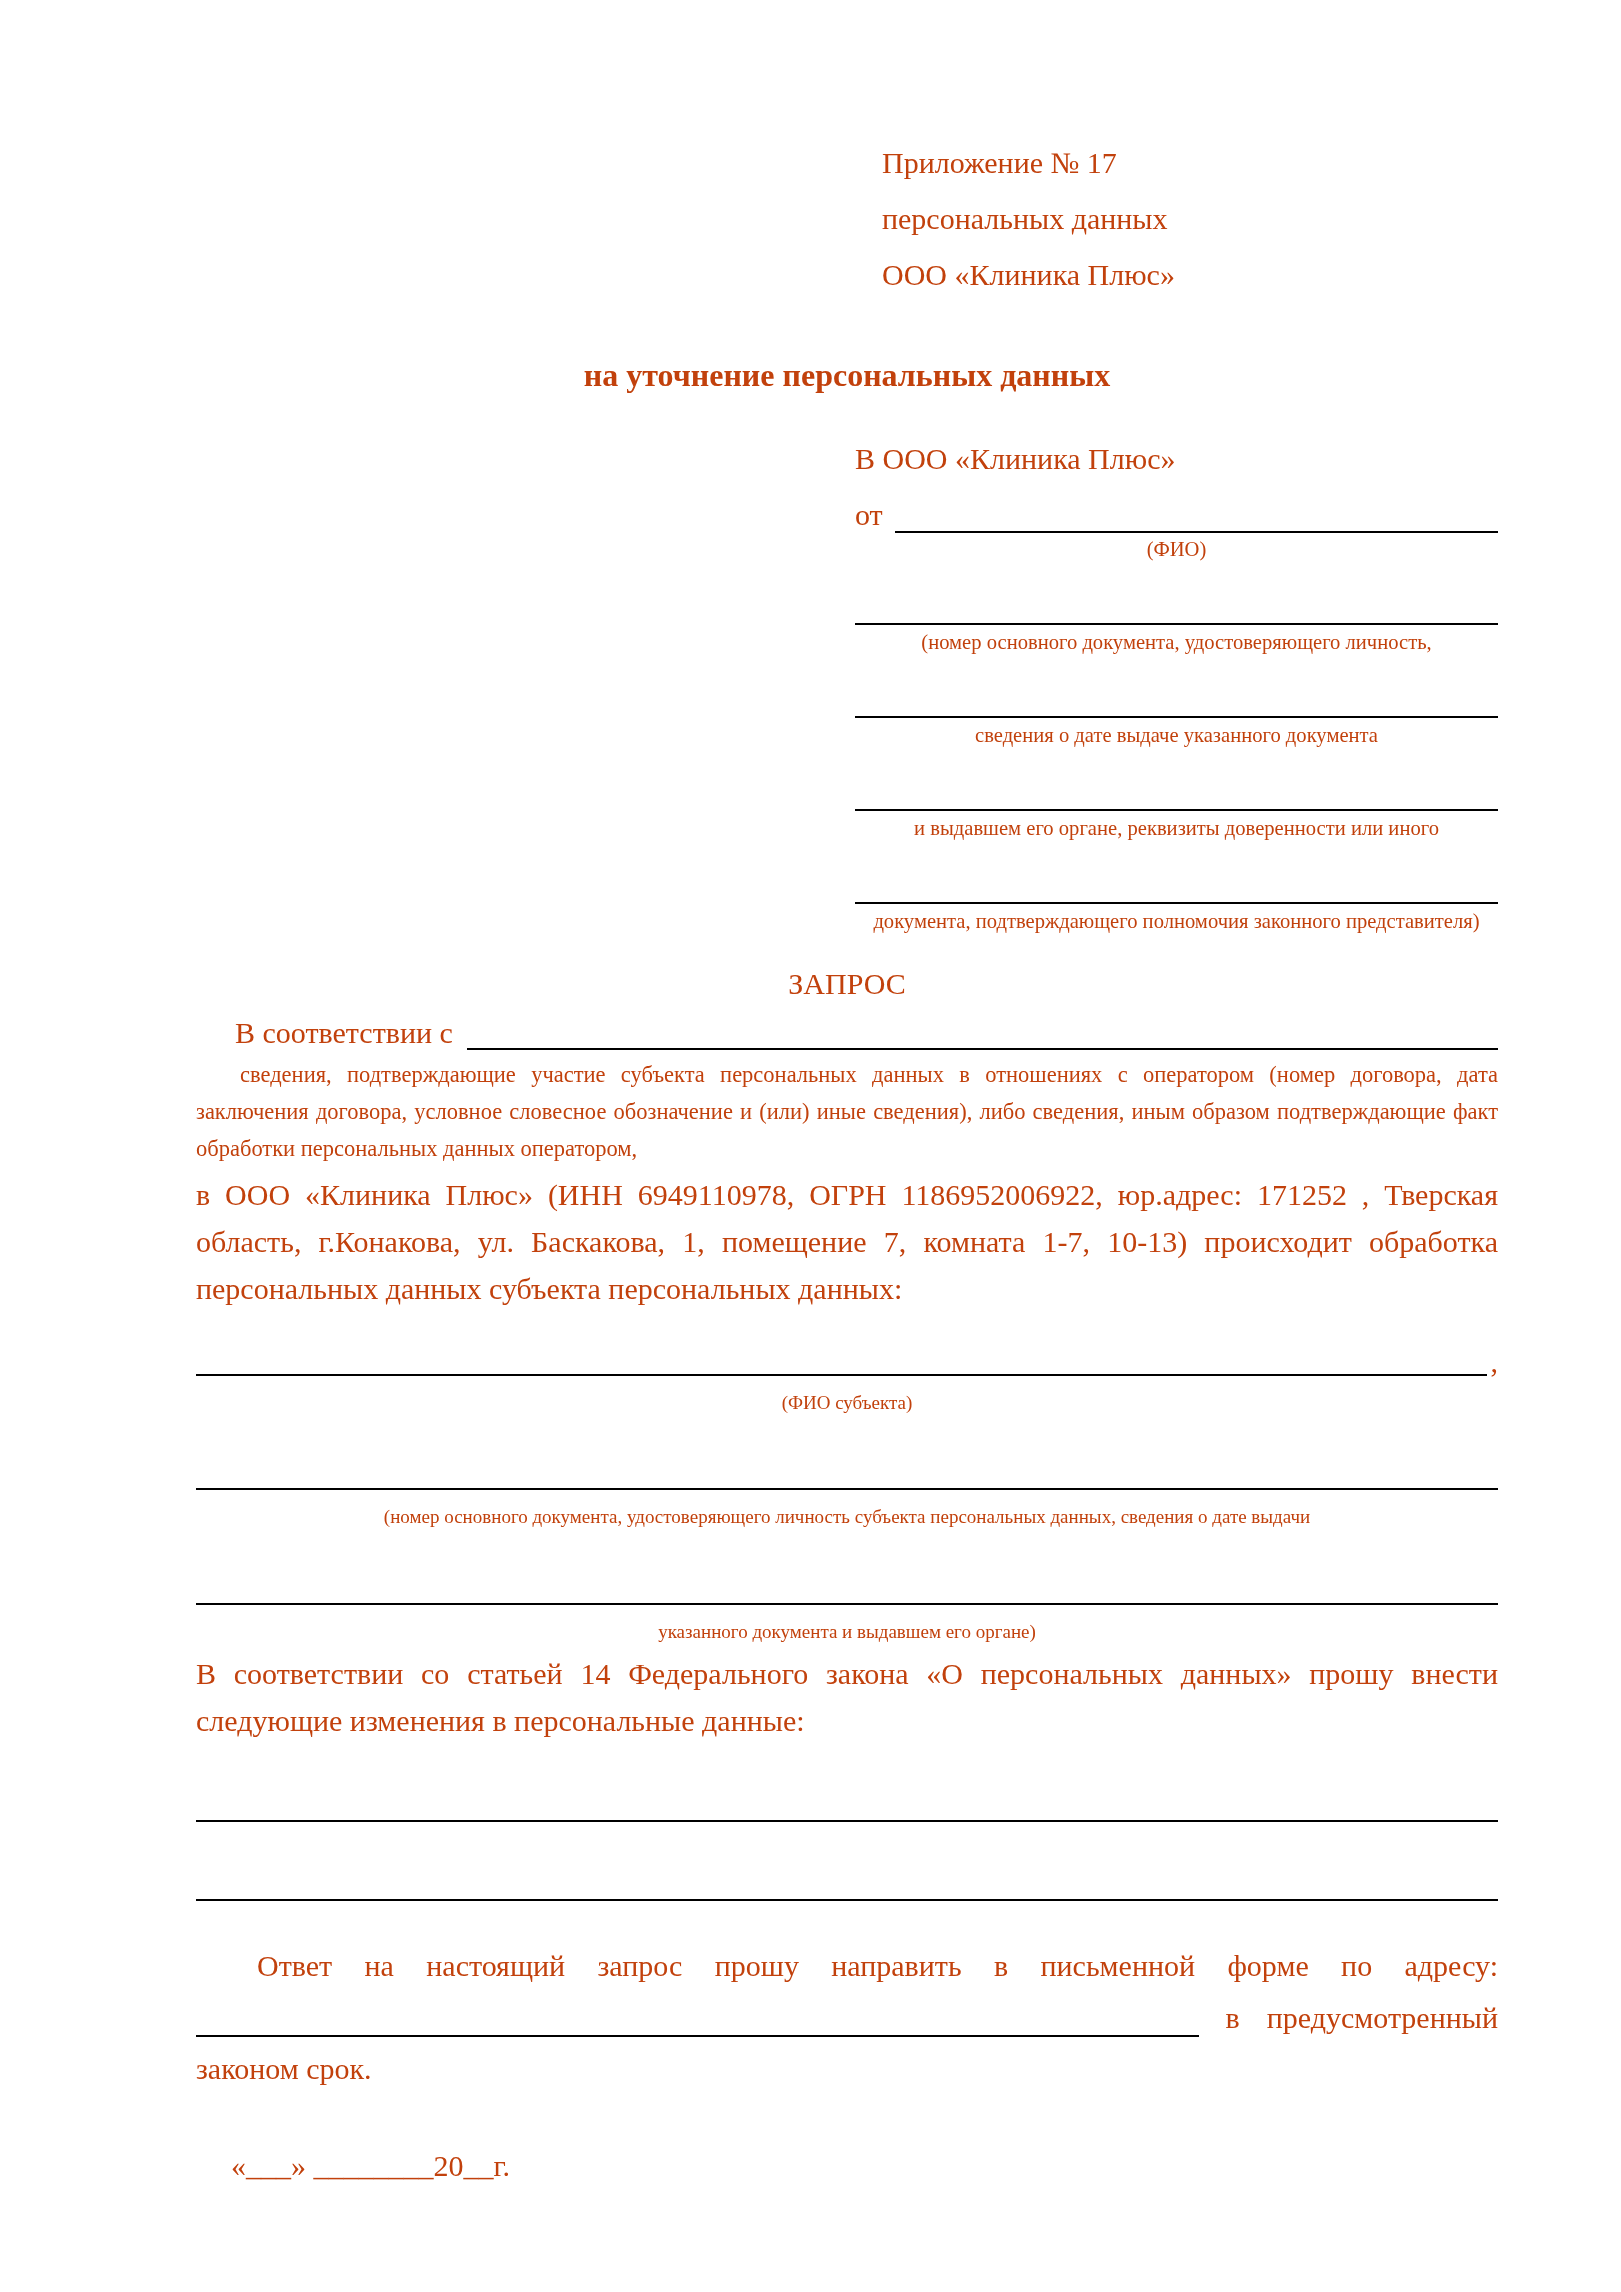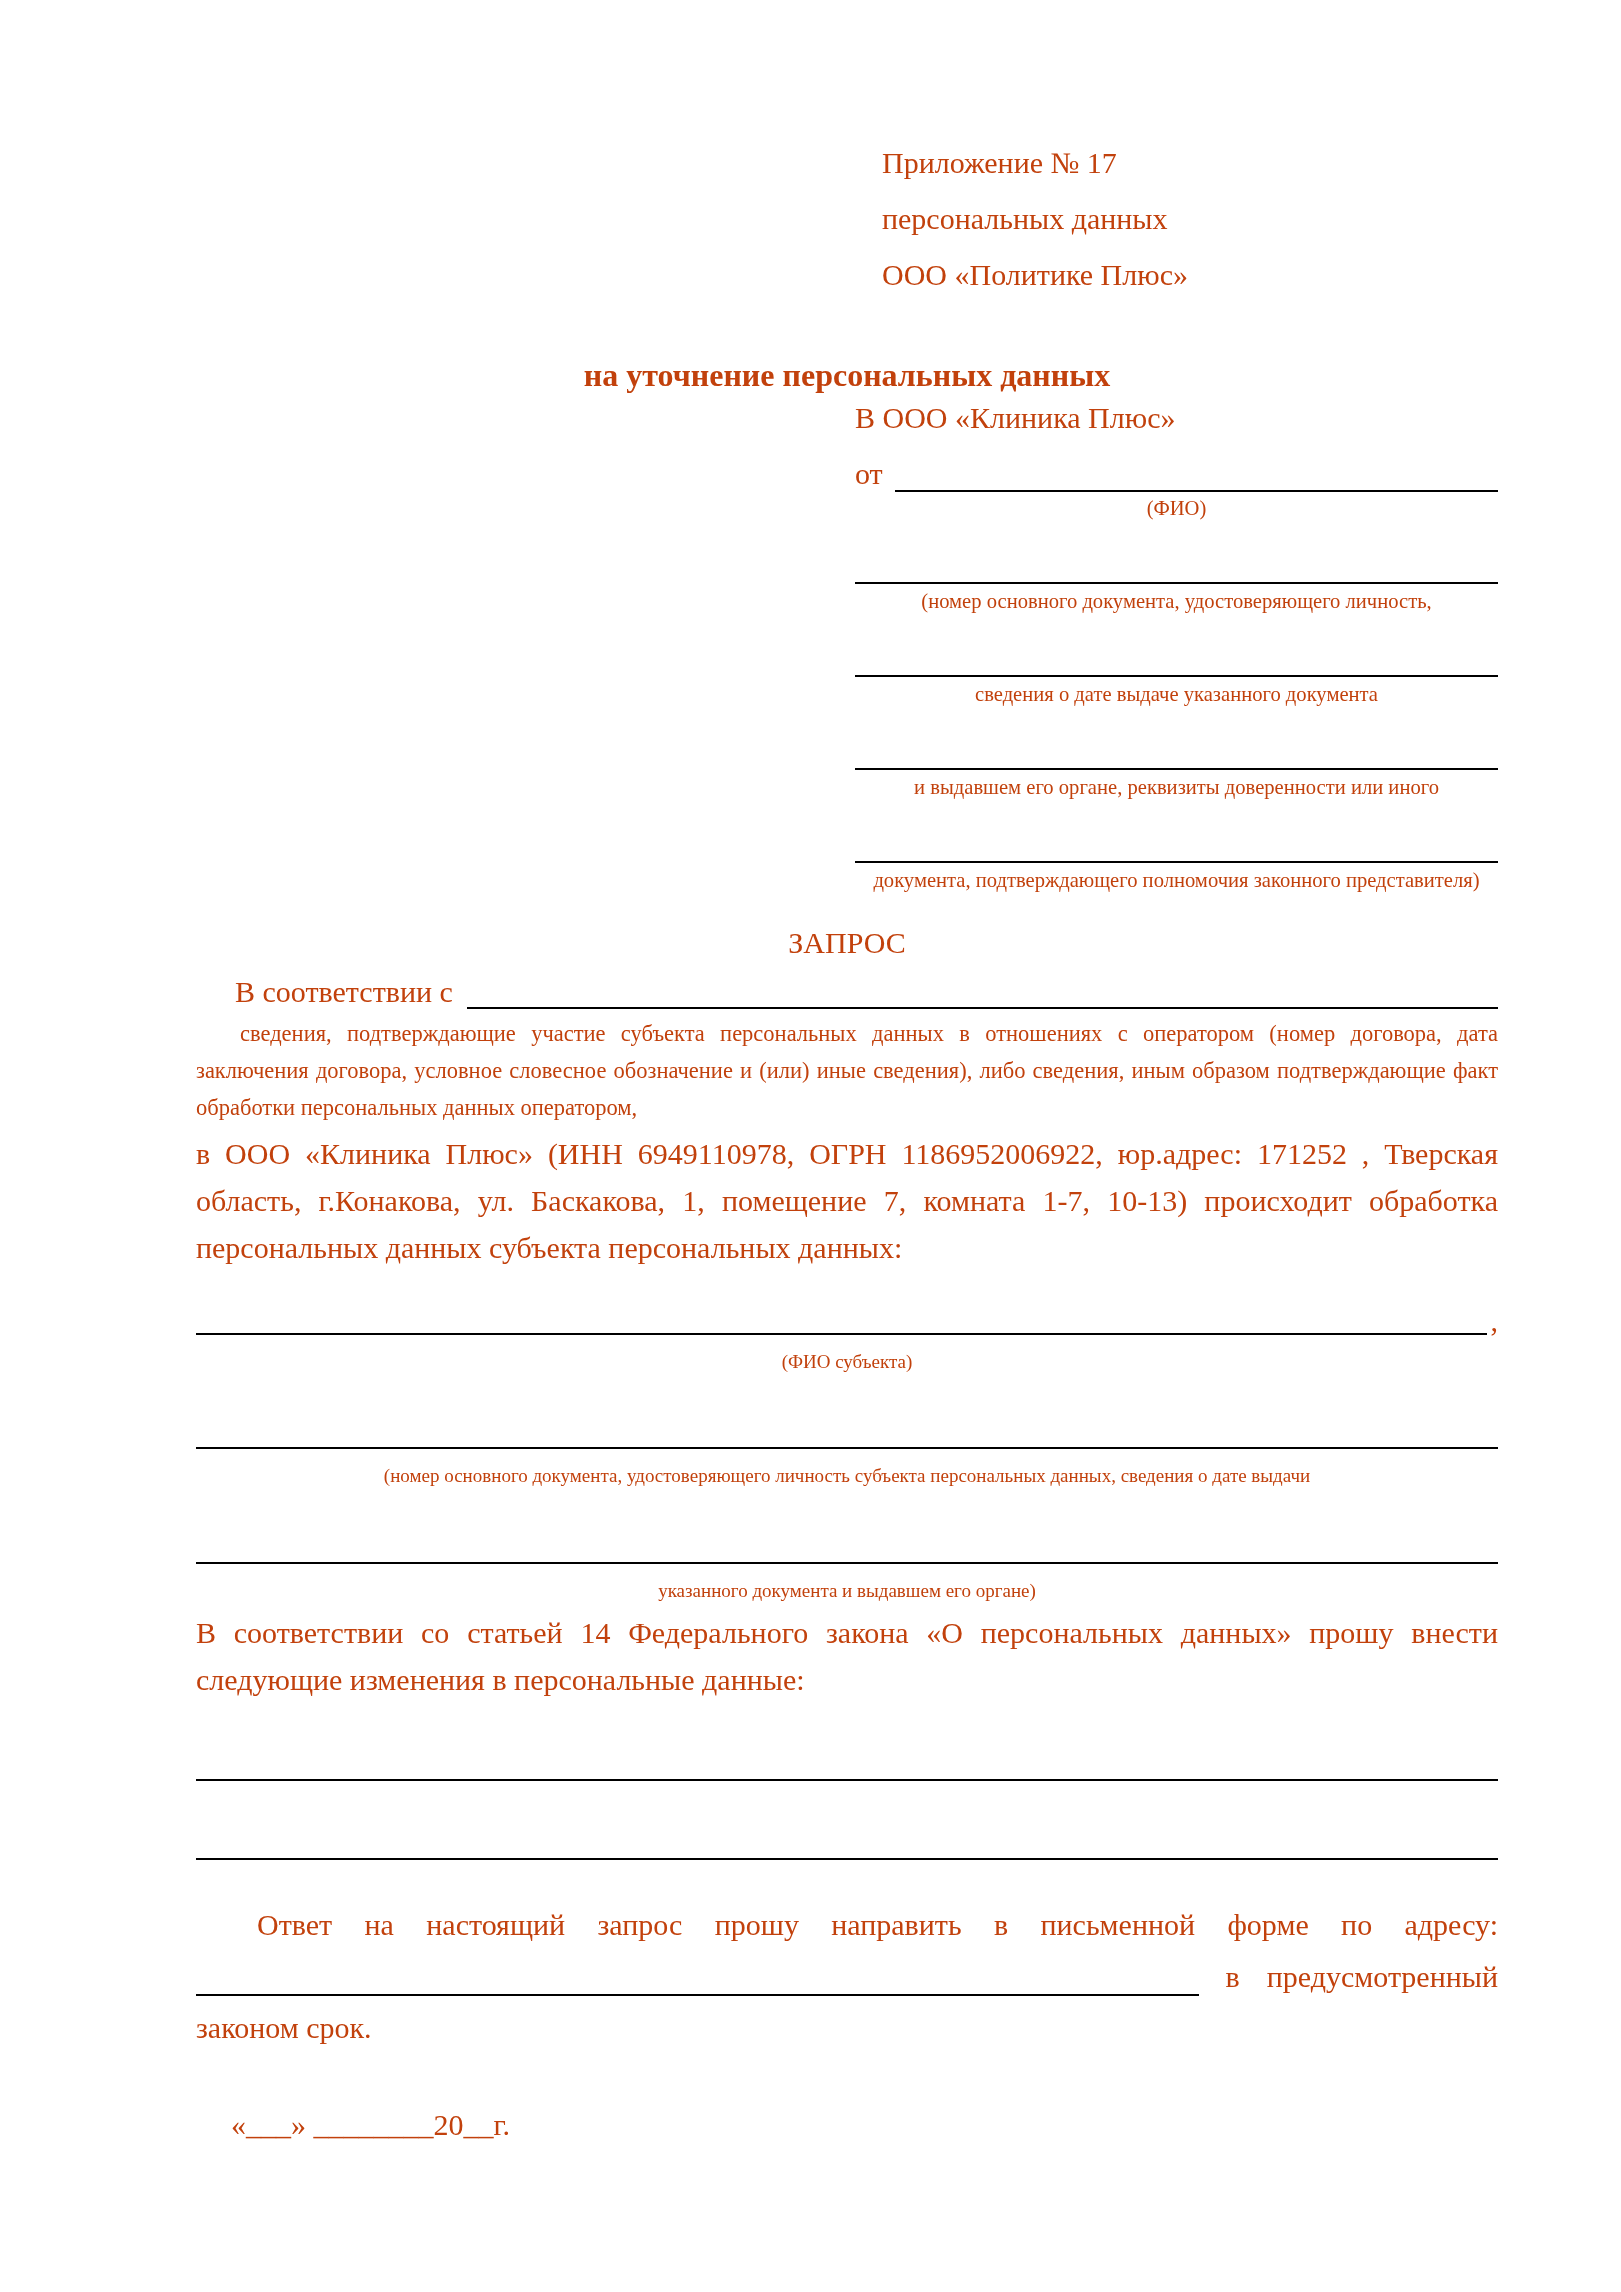--- a/index.html
+++ b/index.html
@@ -22,20 +22,21 @@
     white-space: nowrap;
   }
   .doc-title {
     margin-top: 49px;
     text-align: center;
     font-weight: bold;
     font-size: 32px;
     line-height: 46px;
   }
   .addressee {
+    margin-top: 41px;
     margin-left: 659px; 
     font-size: 30px;
   }
   .addr-to { line-height: 39px; }
   .from-row { display: flex; align-items: center; margin-top: 19.6px; }
   .from-row .fill { flex: 1; border-bottom: 2.9px solid #000; margin-left: 11.8px; height: 33px; }
   .caption {
     font-size: 20.6px;
     line-height: 25.5px;
     text-align: center;
@@ -100,21 +101,21 @@
   .sig-caption { white-space: nowrap; }
 </style>
 </head>
 <body>
 
 <div class="page">
 
   <div class="header-block">
     <div>Приложение № 17</div>
     <div>персональных данных</div>
-    <div>ООО «Политике Плюс»</div>
+    <div>ООО «Клиника Плюс»</div>
   </div>
 
   <div class="doc-title">
     <div>на уточнение персональных данных</div>
   </div>
 
   <div class="addressee">
     <div class="addr-to">В ООО «Клиника Плюс»</div>
     <div class="from-row">
       <span>от</span>

